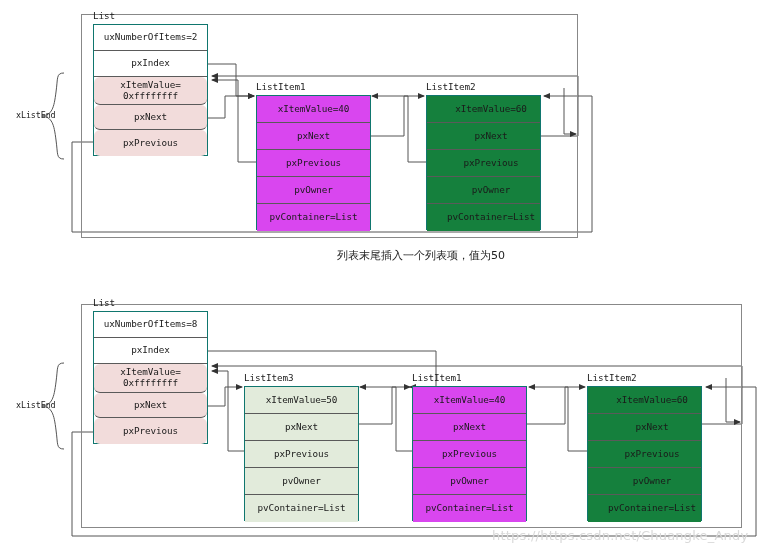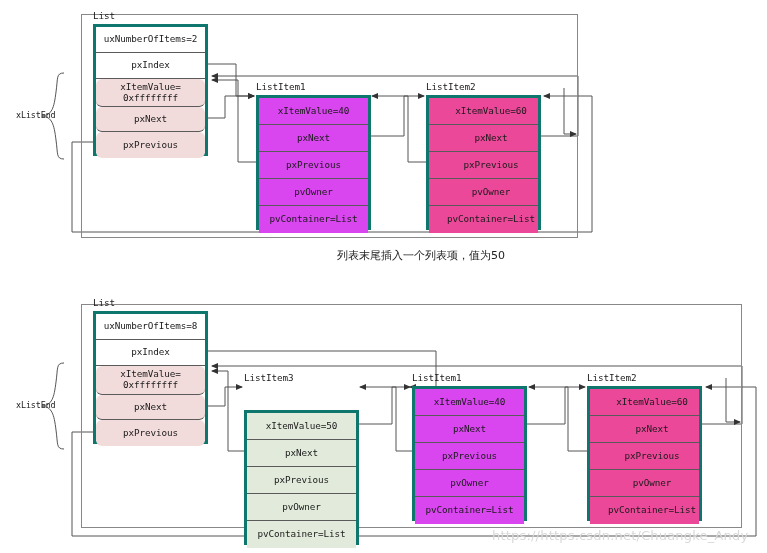--- a/index.html
+++ b/index.html
@@ -21,21 +21,21 @@
     position: absolute;
     left: 0;
     top: 0;
     width: 767px;
     height: 553px;
     pointer-events: none;
   }
   .struct {
     position: absolute;
     box-sizing: border-box;
-    border: 3px solid #0f766e;
+    border: 1px solid #0f766e;
     background: #ffffff;
   }
   .struct .row {
     box-sizing: border-box;
     border-bottom: 1px solid #5a5a5a;
     text-align: center;
     font-size: 9.3px;
     color: #1a1a1a;
     display: flex;
     align-items: center;
@@ -48,21 +48,21 @@
   .struct-title {
     position: absolute;
     font-size: 9.3px;
     color: #1a1a1a;
     white-space: nowrap;
     letter-spacing: -0.1px;
   }
   .fill-white { background: #ffffff; }
   .fill-pink  { background: #f2dcdb; border-radius: 6px; }
   .fill-tan   { background: #d946ef; }
-  .fill-blue  { background: #ec4899; padding-left: 15px; }
+  .fill-blue  { background: #15803d; padding-left: 15px; }
   .fill-green { background: #e2ebdb; }
   .outer-frame {
     position: absolute;
     box-sizing: border-box;
     border: 1px solid #888888;
     background: transparent;
   }
   .brace-label {
     position: absolute;
     font-size: 8.4px;
@@ -185,21 +185,21 @@
   <div class="struct" style="left:93px;top:311px;width:115px;height:133px;">
     <div class="row fill-white" style="height:26px;">uxNumberOfItems=8</div>
     <div class="row fill-white" style="height:26px;">pxIndex</div>
     <div class="row fill-pink" style="height:29px;">xItemValue=
 0xffffffff</div>
     <div class="row fill-pink" style="height:25px;">pxNext</div>
     <div class="row fill-pink" style="height:26px;">pxPrevious</div>
   </div>
 
   <div class="struct-title" style="left:244px;top:372px;width:115px;">ListItem3</div>
-  <div class="struct" style="left:244px;top:386px;width:115px;height:135px;margin-top:24px;">
+  <div class="struct" style="left:244px;top:386px;width:115px;height:135px;">
     <div class="row fill-green" style="height:27px;">xItemValue=50</div>
     <div class="row fill-green" style="height:27px;">pxNext</div>
     <div class="row fill-green" style="height:27px;">pxPrevious</div>
     <div class="row fill-green" style="height:27px;">pvOwner</div>
     <div class="row fill-green" style="height:27px;">pvContainer=List</div>
   </div>
 
   <div class="struct-title" style="left:412px;top:372px;width:115px;">ListItem1</div>
   <div class="struct" style="left:412px;top:386px;width:115px;height:135px;">
     <div class="row fill-tan" style="height:27px;">xItemValue=40</div>

